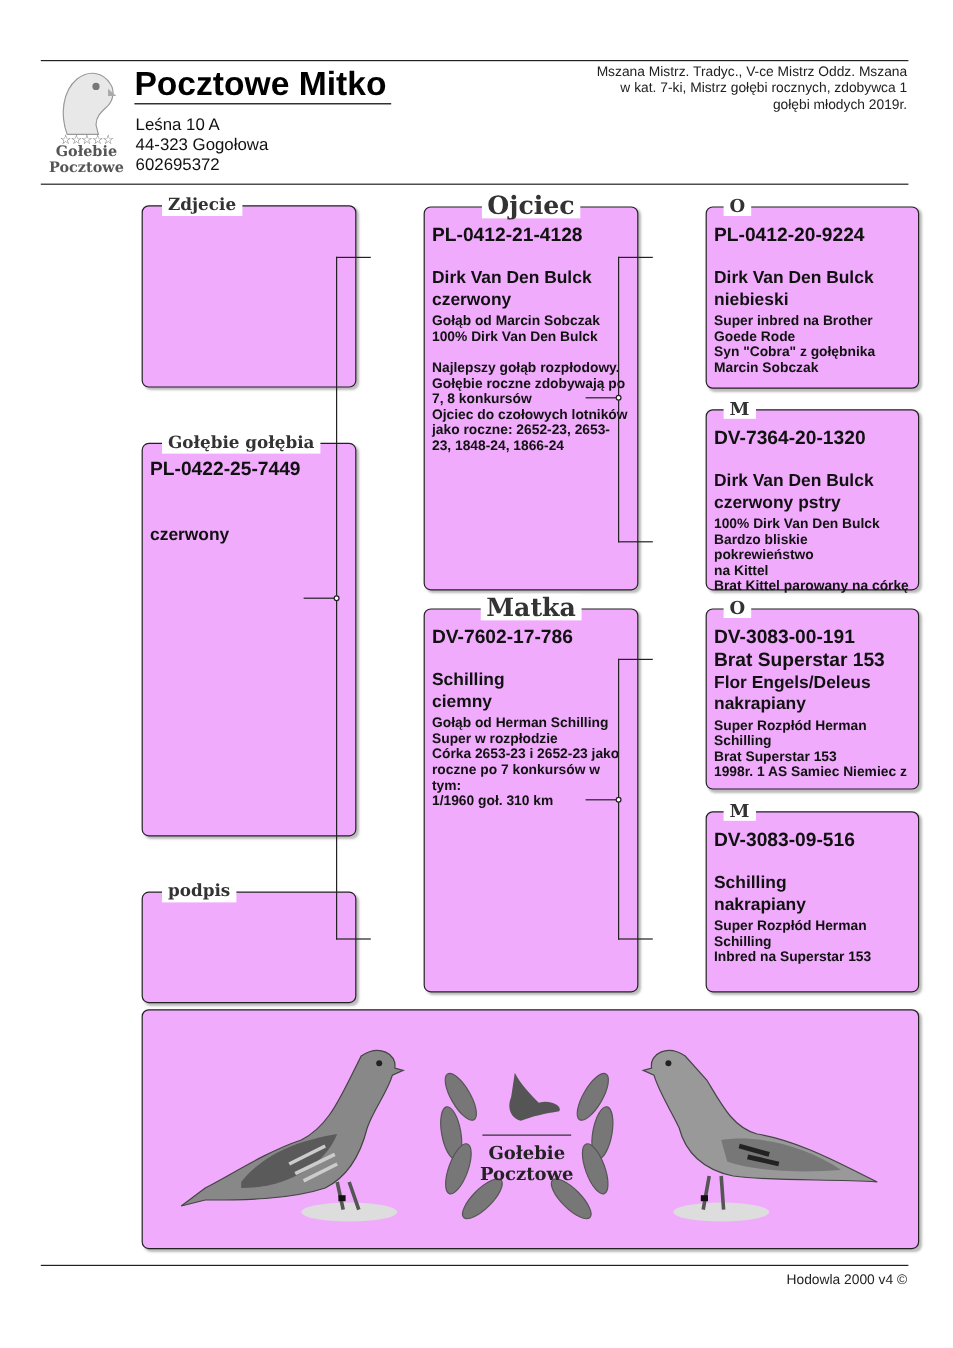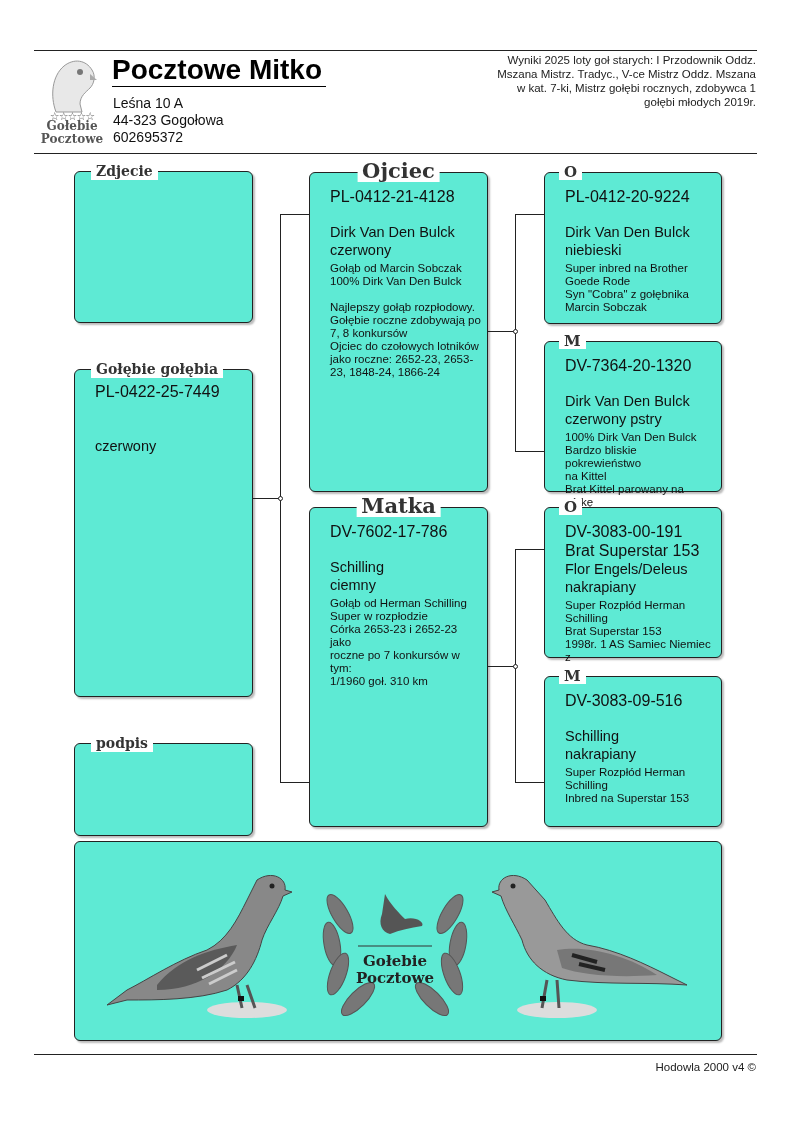--- a/index.html
+++ b/index.html
@@ -11,30 +11,30 @@
   .logo { position: absolute; left: 36px; top: 54px; width: 72px; height: 92px; }
   .logo .head { position: absolute; left: 10px; top: 2px; width: 52px; height: 58px; }
   .logo .stars { position: absolute; left: 0; top: 56px; width: 72px; text-align: center; font-size: 11px; color: #666; letter-spacing: -1px; font-family: "DejaVu Sans", sans-serif; }
   .logo .brand { position: absolute; left: 0; top: 66px; width: 72px; text-align: center; font-family: "DejaVu Serif", serif; font-weight: bold; font-size: 12px; line-height: 13px; color: #555; }
 
   .owner-name { position: absolute; left: 112px; top: 54px; font-family: "Liberation Sans", sans-serif; font-weight: bold; font-size: 28px; line-height: 32px; color: #000; border-bottom: 1px solid #000; padding-right: 4px; }
   .owner-lines { position: absolute; left: 113px; top: 95px; font-size: 14px; line-height: 17px; color: #111; }
 
   .results { position: absolute; right: 38px; top: 53px; width: 300px; text-align: right; font-size: 11.5px; line-height: 14px; color: #222; }
 
-  .box { position: absolute; border: 1.5px solid #222; border-radius: 6px; background: #5eead4; box-shadow: 2px 2px 2px #bbb; }
+  .box { position: absolute; border: 1.5px solid #222; border-radius: 6px; background: #f0abfc; box-shadow: 2px 2px 2px #bbb; margin-left: 44px; }
   .legend { position: absolute; top: -11px; background: #fff; padding: 0 5px; font-family: "DejaVu Serif", serif; font-weight: bold; color: #333; white-space: nowrap; }
   .legend.small { font-size: 14px; line-height: 18px; left: 16px; top: -10px; }
   .legend.big { font-size: 21px; line-height: 22px; left: 50%; transform: translateX(-50%); top: -13px; color: #333; }
   .legend.letter { font-size: 15px; line-height: 16px; left: 14px; top: -9px; }
 
   .ring { font-size: 16px; line-height: 19px; color: #111; }
   .name { font-size: 14.5px; line-height: 18px; color: #111; }
   .note { font-size: 11.5px; line-height: 13px; color: #111; white-space: pre-line; }
-  .content { position: absolute; left: 20px; right: 6px; top: 14px; }
+  .content { position: absolute; left: 6px; right: 6px; top: 14px; font-weight: bold; }
 
   .line { position: absolute; background: #222; }
   .dot { position: absolute; width: 5px; height: 5px; border: 1px solid #222; border-radius: 50%; background: #fff; }
 
   .footer { position: absolute; right: 38px; top: 1061px; font-size: 11.5px; color: #222; }
 </style>
 </head>
 <body>
 
 <div class="hr" style="top:50px;"></div>
@@ -54,21 +54,20 @@
 </div>
 
 <div class="owner-name">Pocztowe Mitko</div>
 <div class="owner-lines">
   <div>Leśna 10 A</div>
   <div>44-323 Gogołowa</div>
   <div>602695372</div>
 </div>
 
 <div class="results">
-  <div>Wyniki 2025 loty goł starych: I Przodownik Oddz.</div>
   <div>Mszana Mistrz. Tradyc., V-ce Mistrz Oddz. Mszana</div>
   <div>w kat. 7-ki, Mistrz gołębi rocznych, zdobywca 1</div>
   <div>gołębi młodych 2019r.</div>
 </div>
 
 <div class="box" style="left:74px; top:171px; width:179px; height:152px;">
   <div class="legend small">Zdjecie</div>
 </div>
 
 <div class="box" style="left:74px; top:369px; width:179px; height:328px;">

